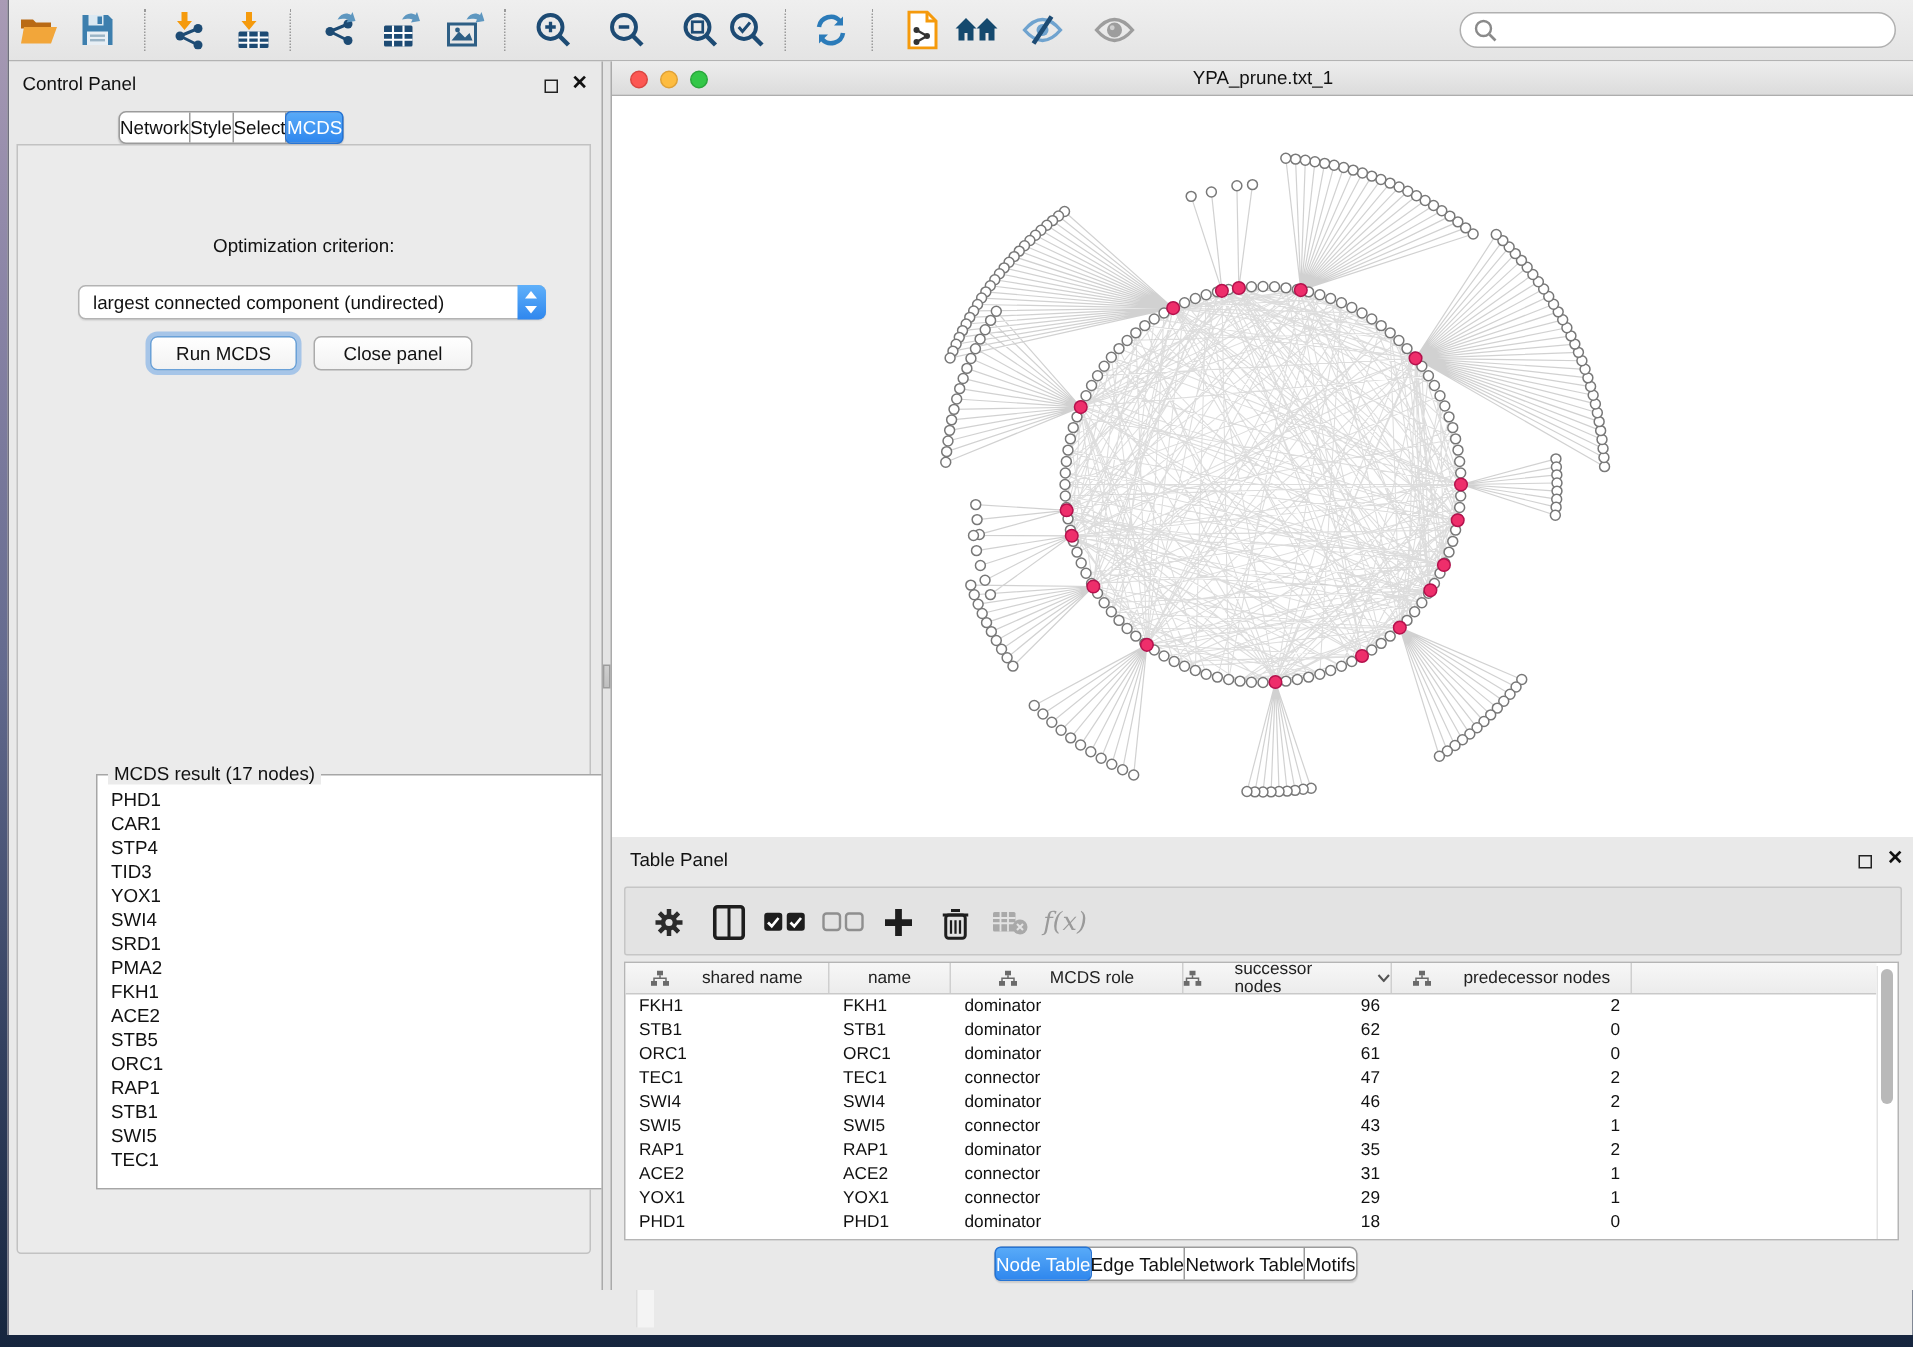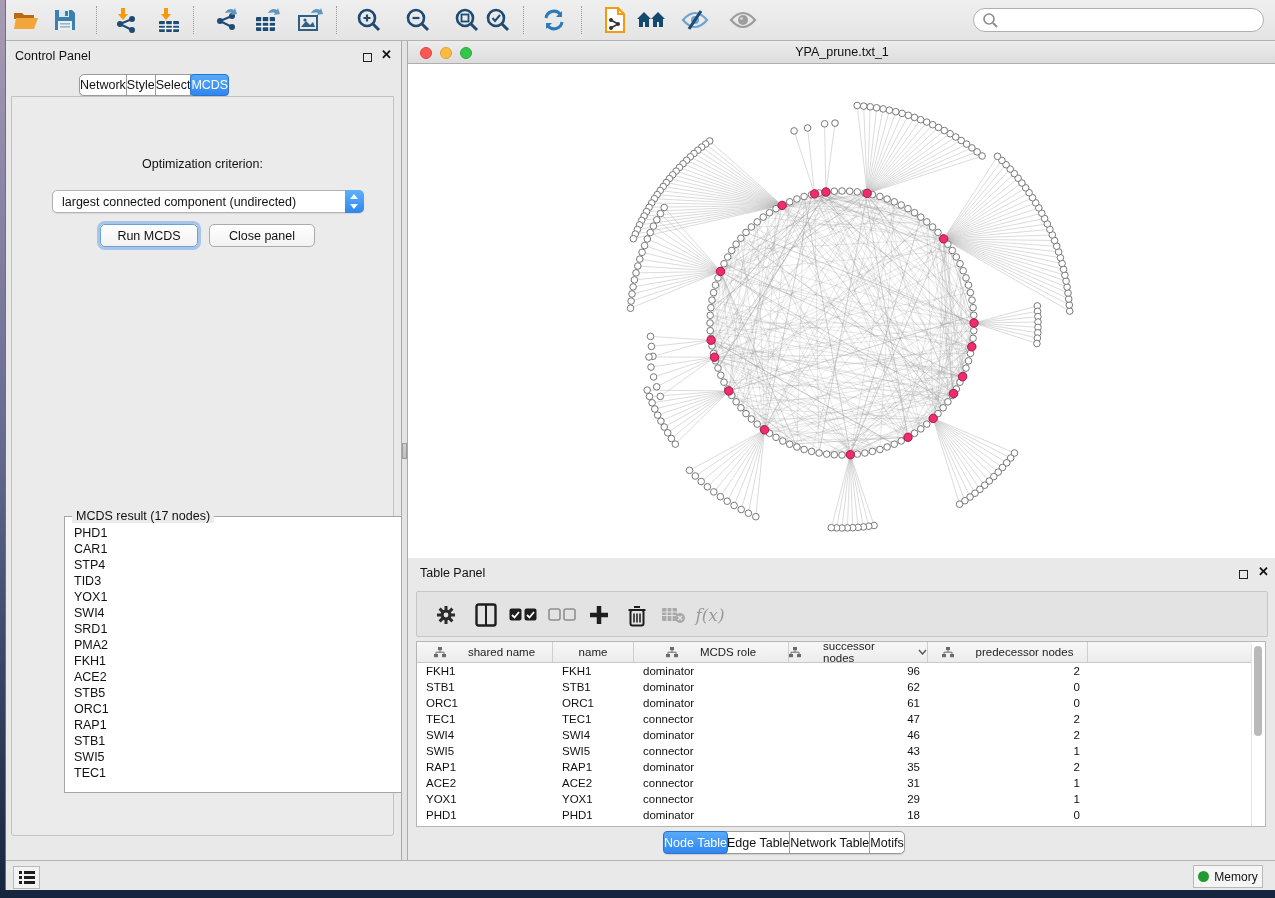--- a/index.html
+++ b/index.html
@@ -810,31 +810,13 @@
     </div>
 
     <div id="tp-tabs">
       <div class="seg active">Node Table</div>
       <div class="seg">Edge Table</div>
       <div class="seg">Network Table</div>
       <div class="seg">Motifs</div>
     </div>
   </div>
 
-  <div id="status-bar">
-    <div id="menu-btn">
-      <svg width="16" height="13" viewBox="0 0 16 13">
-          <g fill="#1e1e1e">
-            <rect x="0" y="0" width="3" height="3"></rect>
-            <rect x="5" y="0" width="11" height="3"></rect>
-            <rect x="0" y="5" width="3" height="3"></rect>
-            <rect x="5" y="5" width="11" height="3"></rect>
-            <rect x="0" y="10" width="3" height="3"></rect>
-            <rect x="5" y="10" width="11" height="3"></rect>
-          </g>
-        </svg>
-    </div>
-    <div id="memory-btn">
-      <span class="dot"></span>
-      <span>Memory</span>
-    </div>
-  </div>
 </div>
 
 </body></html>

